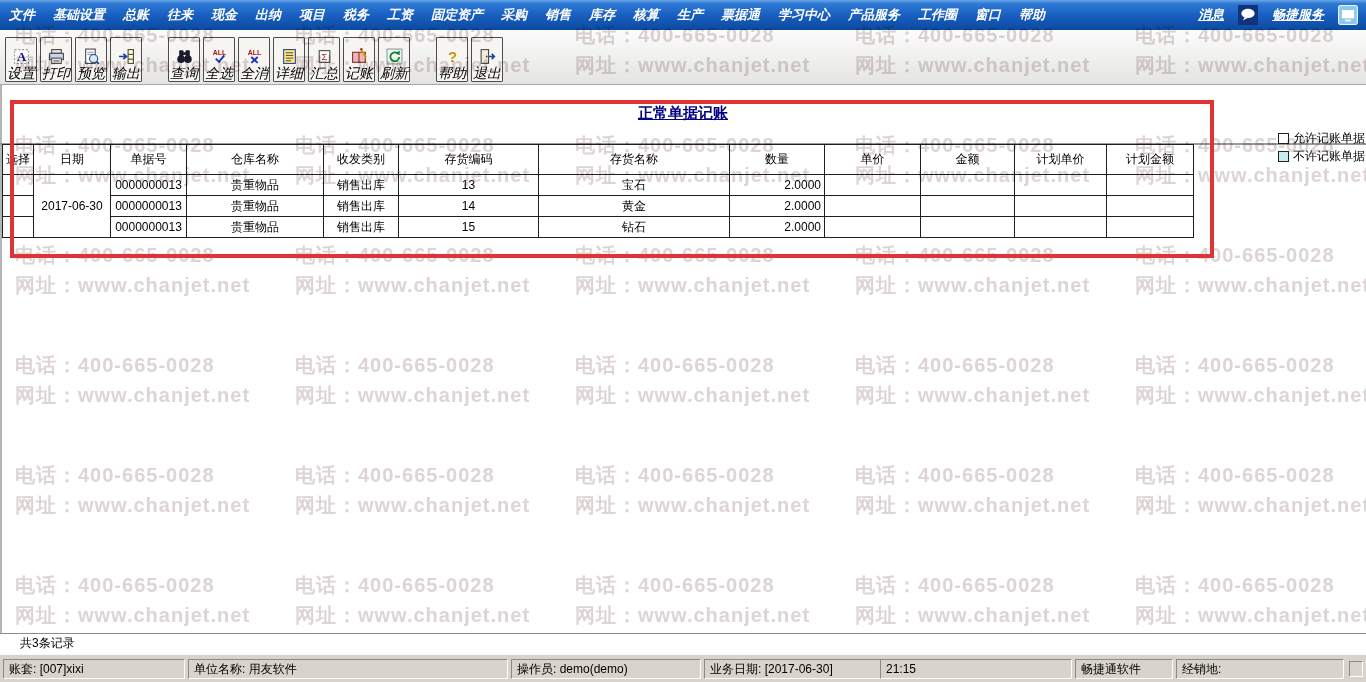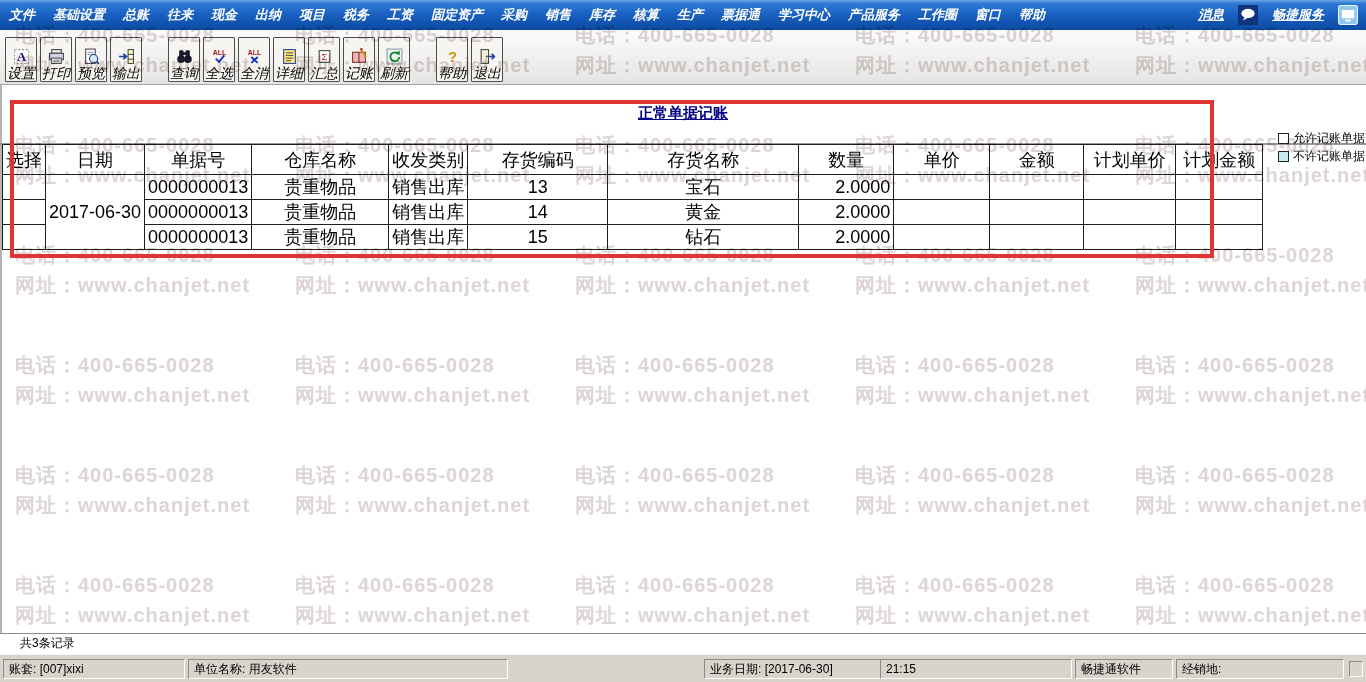--- a/index.html
+++ b/index.html
@@ -41,21 +41,21 @@
   
   .left-edge { position:absolute; left:0; top:85px; width:2px; height:548px; background:#b4b4b4; z-index:2; }
   .page-title {
     position:absolute; top:104px; left:0; width:1366px; text-align:center;
     font-size:15px; font-weight:bold; color:#000082; text-decoration:underline; z-index:15;
   }
   .grid-topline { position:absolute; top:143px; left:0; width:1366px; height:2px; background:#9a9a9a; z-index:4; }
 
   table.doc-table { position:absolute; left:2px; top:144px; z-index:10; border-collapse:collapse; table-layout:fixed; background:transparent; }
   .doc-table th, .doc-table td {
-    border:1px solid #1f1f1f; font-size:18px; font-weight:normal;
+    border:1px solid #1f1f1f; font-size:12px; font-weight:normal;
     padding:0 3px; white-space:nowrap; overflow:hidden;
   }
   .doc-table th { height:30px; text-align:center; }
   .doc-table td { height:21px; text-align:center; }
   .doc-table td.num { text-align:right; }
   .doc-table td.date-cell { text-align:center; }
 
   .legend { position:absolute; top:129px; right:1px; z-index:20; }
   .legend-row { display:flex; align-items:center; justify-content:flex-end; height:18px; gap:4px; font-size:12px; }
   .cb { width:11px; height:11px; border:1px solid #222; background:#fff; flex:0 0 auto; }
@@ -336,20 +336,21 @@
 
 <div class="redbox" style="border-color: rgb(224, 52, 52);"></div>
 
 <div class="records-bar">
   <span>共3条记录</span>
 </div>
 
 <div class="statusbar">
   <span class="sb-panel" style="left:3px;width:182px;">账套: [007]xixi</span>
   <span class="sb-panel" style="left:188px;width:320px;">单位名称: 用友软件</span>
+  <span class="sb-panel" style="left:511px;width:190px;">操作员: demo(demo)</span>
   <span class="sb-panel" style="left:704px;width:177px;">业务日期: [2017-06-30]</span>
   <span class="sb-panel" style="left:880px;width:192px;">21:15</span>
   <span class="sb-panel" style="left:1075px;width:98px;">畅捷通软件</span>
   <span class="sb-panel" style="left:1176px;width:168px;">经销地:</span>
   <span class="sb-grip"></span>
 </div>
 
 <div class="watermark" id="wm-layer">
     <span class="wm" style="left: 15px; top: 22px; color: rgb(221, 213, 213);">电话：400-665-0028</span>
     <span class="wm" style="left: 15px; top: 52px; color: rgb(221, 213, 213);">网址：www.chanjet.net</span>

